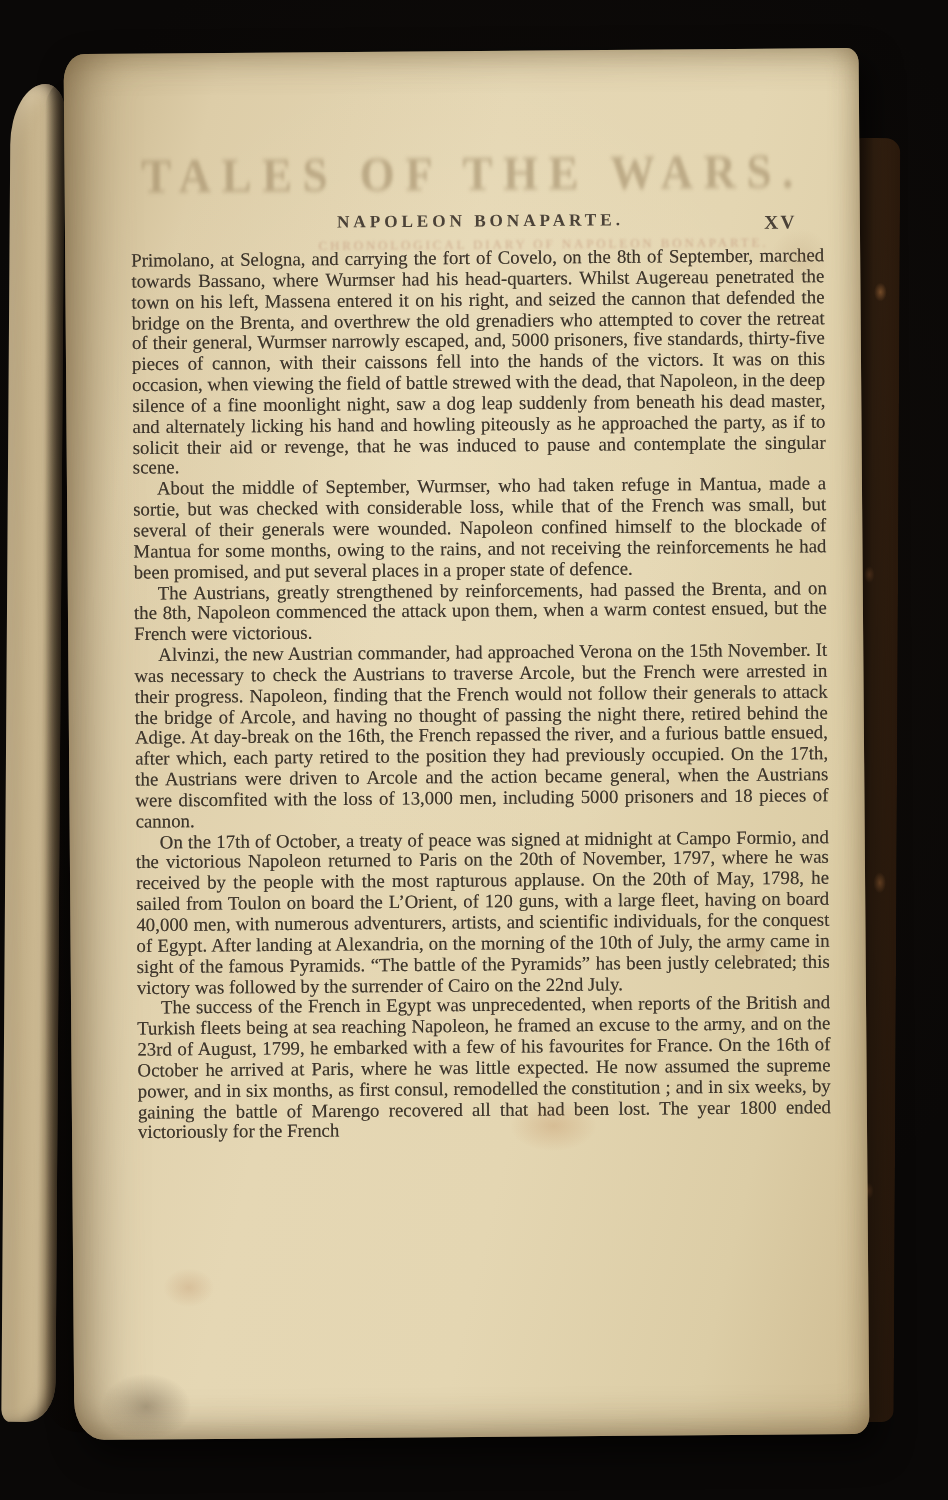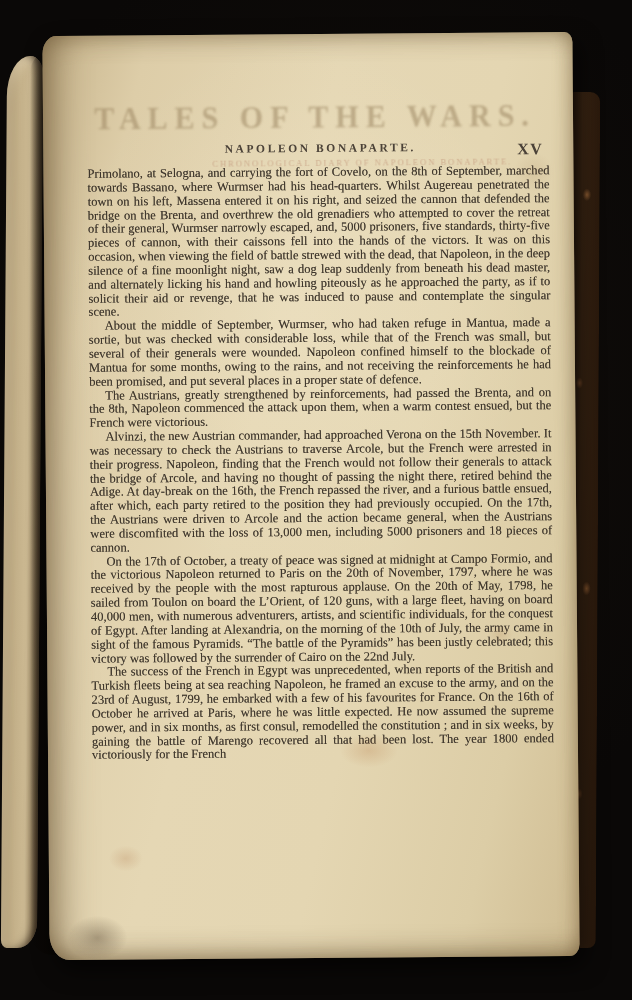--- a/index.html
+++ b/index.html
@@ -75,22 +75,22 @@
 
   
   .running-head{
     position:absolute;left:46px;top:108px;width:462px;height:16px;
   }
   .head-title{
     position:absolute;left:0;right:0;text-align:center;
     font-size:11.5px;font-weight:700;letter-spacing:2.6px;color:#4b4238;
   }
   .head-pagenum{
-    position:absolute;right:8px;top:0;
-    font-size:16px;font-weight:700;letter-spacing:1.5px;color:#4b4238;
+    position:absolute;right:20px;top:0;
+    font-size:13px;font-weight:700;letter-spacing:1.5px;color:#4b4238;
   }
 
   
   .text-block{
     position:absolute;left:44px;top:132px;width:462px;
     font-size:12.55px;line-height:13.85px;color:#3e362c;
     text-align:justify;
     text-shadow:0 0 0.4px rgba(62,54,44,0.6);
   }
   .text-block p{margin:0;padding:0;}

